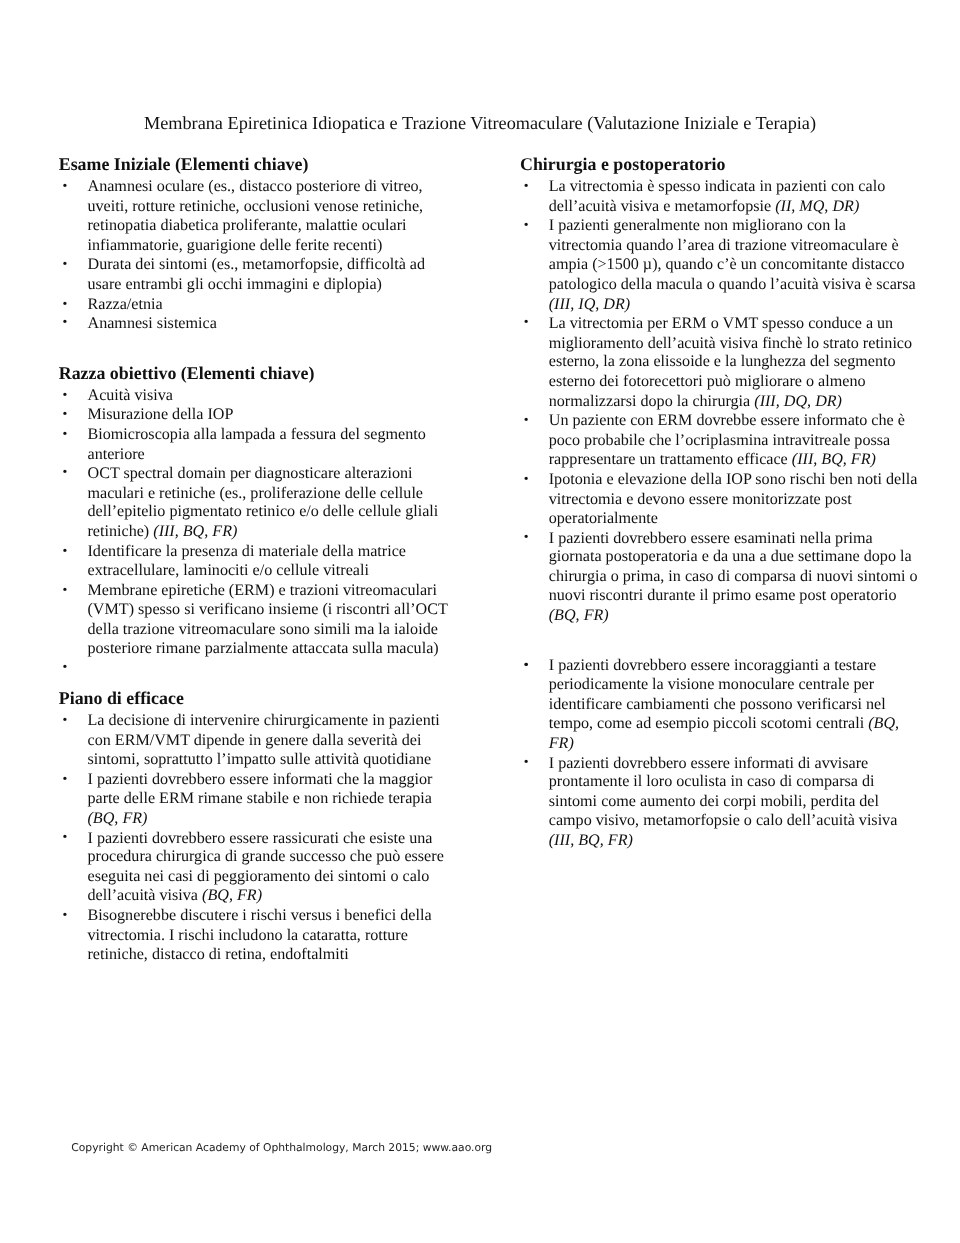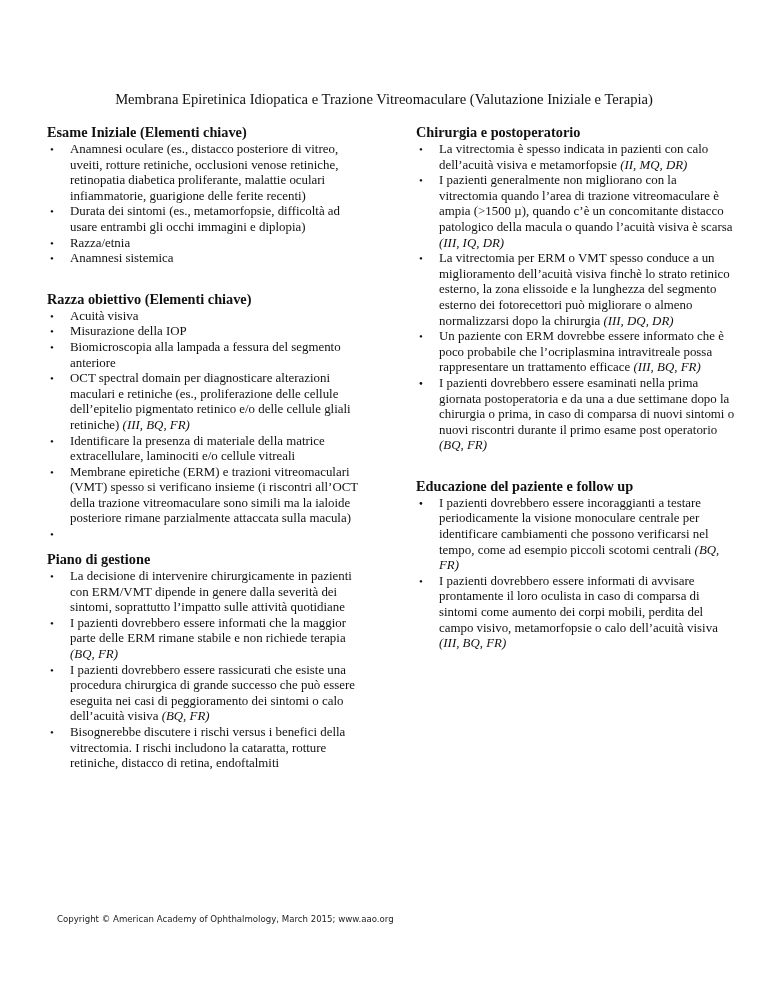--- a/index.html
+++ b/index.html
@@ -44,44 +44,43 @@
         <li><span class="bullet">•</span><span>Acuità visiva</span></li>
         <li><span class="bullet">•</span><span>Misurazione della IOP</span></li>
         <li><span class="bullet">•</span><span>Biomicroscopia alla lampada a fessura del segmento anteriore</span></li>
         <li><span class="bullet">•</span><span>OCT spectral domain per diagnosticare alterazioni maculari e retiniche (es., proliferazione delle cellule dell’epitelio pigmentato retinico e/o delle cellule gliali retiniche) </span><span class="cite">(III, BQ, FR)</span></li>
         <li><span class="bullet">•</span><span>Identificare la presenza di materiale della matrice extracellulare, laminociti e/o cellule vitreali</span></li>
         <li><span class="bullet">•</span><span>Membrane epiretiche (ERM) e trazioni vitreomaculari (VMT) spesso si verificano insieme (i riscontri all’OCT della trazione vitreomaculare sono simili ma la ialoide posteriore rimane parzialmente attaccata sulla macula)</span></li>
         <li><span class="bullet">•</span></li>
       </ul>
   </div>
   <div class="section s3">
-    <h2>Piano di gestione</h2>
+    <h2>Piano di efficace</h2>
     <ul>
         <li><span class="bullet">•</span><span>La decisione di intervenire chirurgicamente in pazienti con ERM/VMT dipende in genere dalla severità dei sintomi, soprattutto l’impatto sulle attività quotidiane</span></li>
         <li><span class="bullet">•</span><span>I pazienti dovrebbero essere informati che la maggior parte delle ERM rimane stabile e non richiede terapia </span><span class="cite">(BQ, FR)</span></li>
         <li><span class="bullet">•</span><span>I pazienti dovrebbero essere rassicurati che esiste una procedura chirurgica di grande successo che può essere eseguita nei casi di peggioramento dei sintomi o calo dell’acuità visiva </span><span class="cite">(BQ, FR)</span></li>
         <li><span class="bullet">•</span><span>Bisognerebbe discutere i rischi versus i benefici della vitrectomia. I rischi includono la cataratta, rotture retiniche, distacco di retina, endoftalmiti</span></li>
       </ul>
   </div>
 </div>
 
 <div class="col col-right">
   <div class="section s1">
     <h2>Chirurgia e postoperatorio</h2>
     <ul>
         <li><span class="bullet">•</span><span>La vitrectomia è spesso indicata in pazienti con calo dell’acuità visiva e metamorfopsie </span><span class="cite">(II, MQ, DR)</span></li>
         <li><span class="bullet">•</span><span>I pazienti generalmente non migliorano con la vitrectomia quando l’area di trazione vitreomaculare è ampia (&gt;1500 µ), quando c’è un concomitante distacco patologico della macula o quando l’acuità visiva è scarsa </span><span class="cite">(III, IQ, DR)</span></li>
         <li><span class="bullet">•</span><span>La vitrectomia per ERM o VMT spesso conduce a un miglioramento dell’acuità visiva finchè lo strato retinico esterno, la zona elissoide e la lunghezza del segmento esterno dei fotorecettori può migliorare o almeno normalizzarsi dopo la chirurgia </span><span class="cite">(III, DQ, DR)</span></li>
         <li><span class="bullet">•</span><span>Un paziente con ERM dovrebbe essere informato che è poco probabile che l’ocriplasmina intravitreale possa rappresentare un trattamento efficace </span><span class="cite">(III, BQ, FR)</span></li>
-        <li><span class="bullet">•</span></li>
+        <li><span class="bullet">•</span><span>Ipotonia e elevazione della IOP sono rischi ben noti della vitrectomia e devono essere monitorizzate post operatorialmente</span></li>
         <li><span class="bullet">•</span><span>I pazienti dovrebbero essere esaminati nella prima giornata postoperatoria e da una a due settimane dopo la chirurgia o prima, in caso di comparsa di nuovi sintomi o nuovi riscontri durante il primo esame post operatorio </span><span class="cite">(BQ, FR)</span></li>
       </ul>
   </div>
   <div class="section s2">
-    <h2>Educazione del paziente e follow up</h2>
     <ul>
         <li><span class="bullet">•</span></li>
         <li><span class="bullet">•</span><span>I pazienti dovrebbero essere incoraggianti a testare periodicamente la visione monoculare centrale per identificare cambiamenti che possono verificarsi nel tempo, come ad esempio piccoli scotomi centrali </span><span class="cite">(BQ, FR)</span></li>
         <li><span class="bullet">•</span><span>I pazienti dovrebbero essere informati di avvisare prontamente il loro oculista in caso di comparsa di sintomi come aumento dei corpi mobili, perdita del campo visivo, metamorfopsie o calo dell’acuità visiva </span><span class="cite">(III, BQ, FR)</span></li>
       </ul>
   </div>
 </div>
 
 <div class="footer">Copyright © American Academy of Ophthalmology, March 2015; www.aao.org</div>
 

